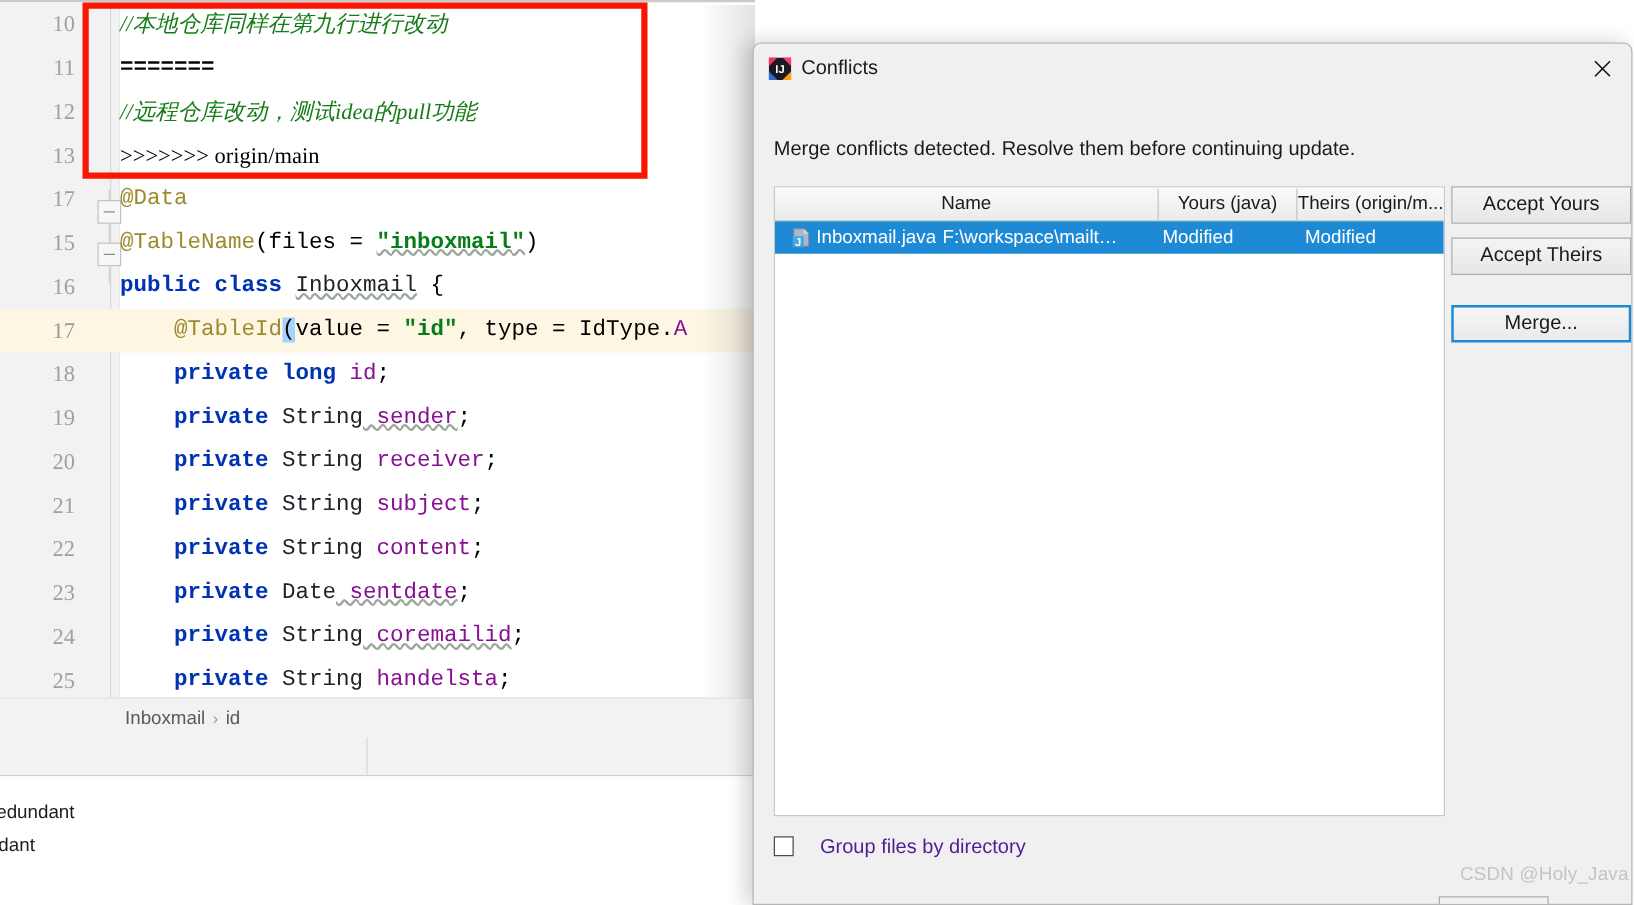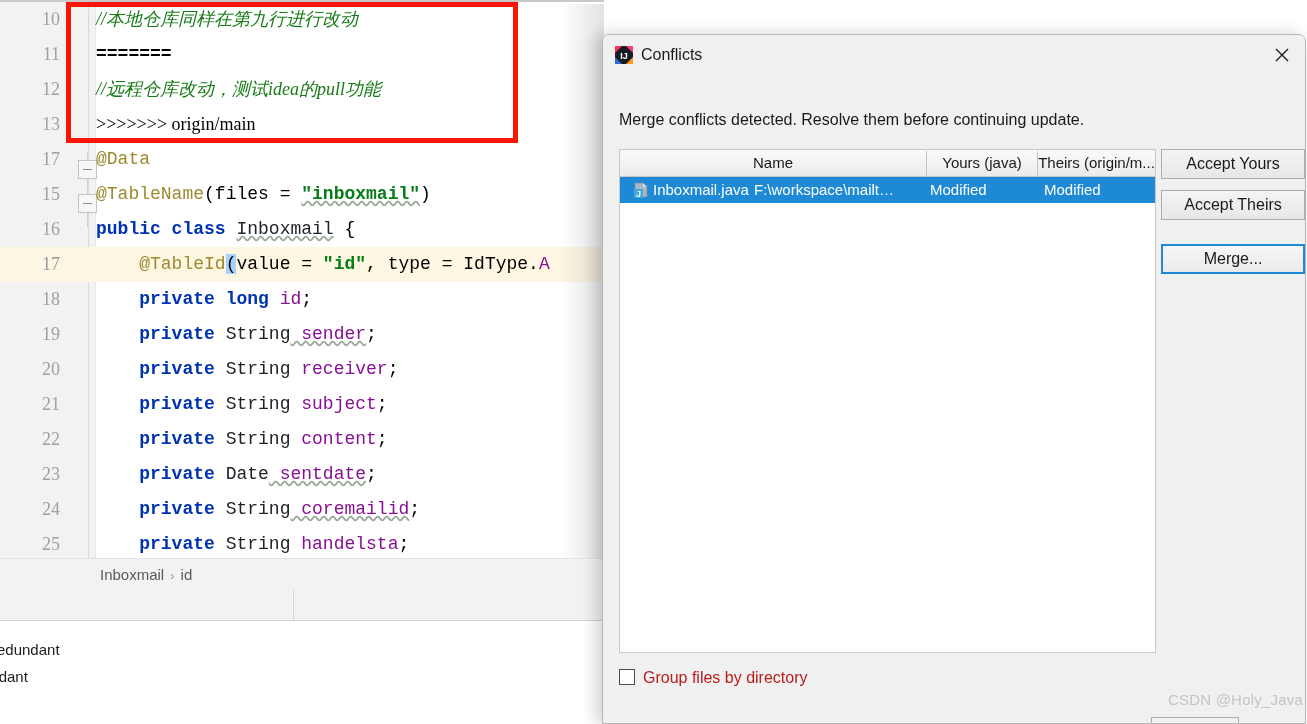--- a/index.html
+++ b/index.html
@@ -201,22 +201,22 @@
   }
 
   .grp-check-row {
     position: absolute; left: 16px; top: 632px; height: 22px;
   }
   .grp-box {
     position: absolute; left: 0; top: 2px; width: 16px; height: 16px;
     background: #ffffff; border: 1px solid #4b4b4b; box-sizing: border-box;
   }
   .grp-label {
-    position: absolute; left: 24px; top: 0; height: 22px; line-height: 22px;
-    font-size: 16px; color: #b91c1c; white-space: nowrap;
+    position: absolute; left: 37px; top: 0; height: 22px; line-height: 22px;
+    font-size: 16px; color: #4c1d95; white-space: nowrap;
   }
 
   .dlg-btn {
     position: absolute;
     background: linear-gradient(to bottom, #f4f4f4, #e7e7e7);
     border: 1px solid #adadad;
     box-sizing: border-box;
     font-size: 16px; color: #1a1a1a;
     text-align: center;
     font-family: "Liberation Sans", sans-serif;

